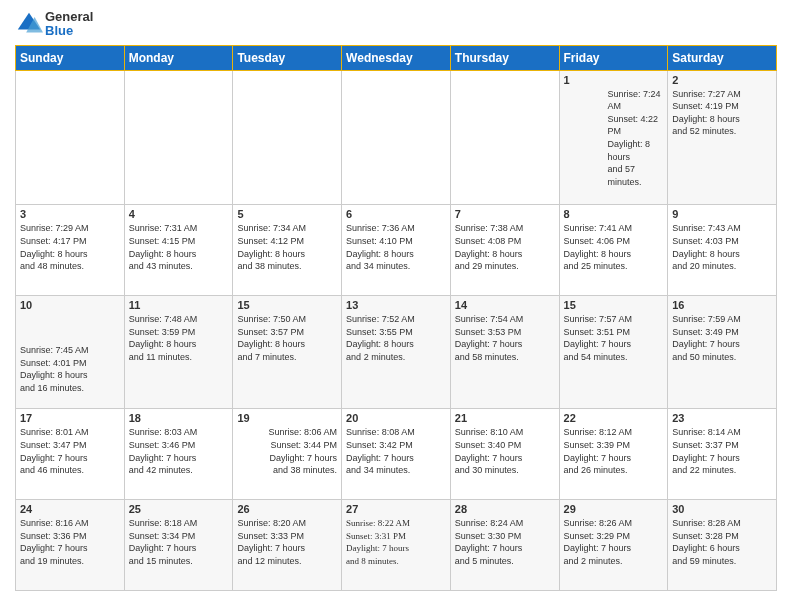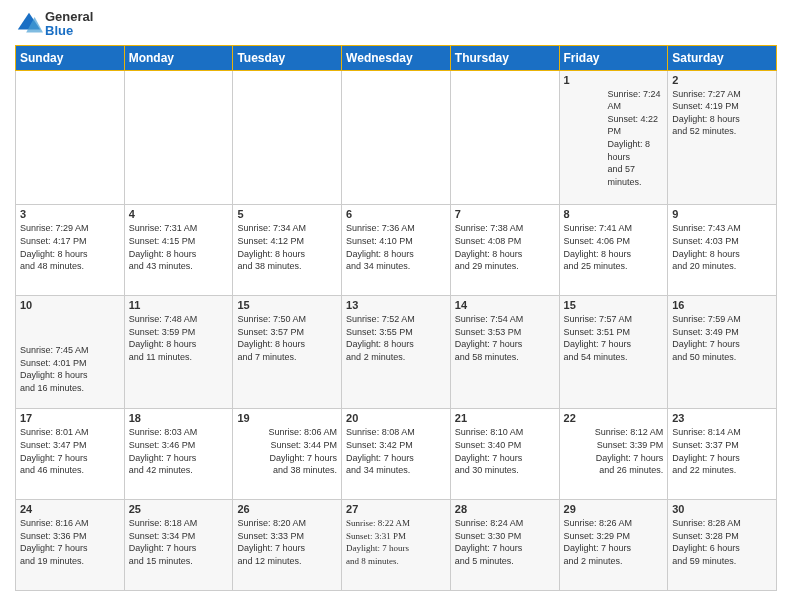--- a/index.html
+++ b/index.html
@@ -279,21 +279,21 @@
           </td>
           <td>
             <span class="day-num">21</span>
             <div class="day-info" style="white-space: pre-line;">Sunrise: 8:10 AM
 Sunset: 3:40 PM
 Daylight: 7 hours
 and 30 minutes.</div>
           </td>
           <td>
             <span class="day-num">22</span>
-            <div class="day-info" style="white-space: pre-line; text-align: right;">Sunrise: 8:12 AM
+            <div class="day-info" style="white-space: pre-line;">Sunrise: 8:12 AM
 Sunset: 3:39 PM
 Daylight: 7 hours
 and 26 minutes.</div>
           </td>
           <td>
             <span class="day-num">23</span>
             <div class="day-info" style="white-space: pre-line;">Sunrise: 8:14 AM
 Sunset: 3:37 PM
 Daylight: 7 hours
 and 22 minutes.</div>

